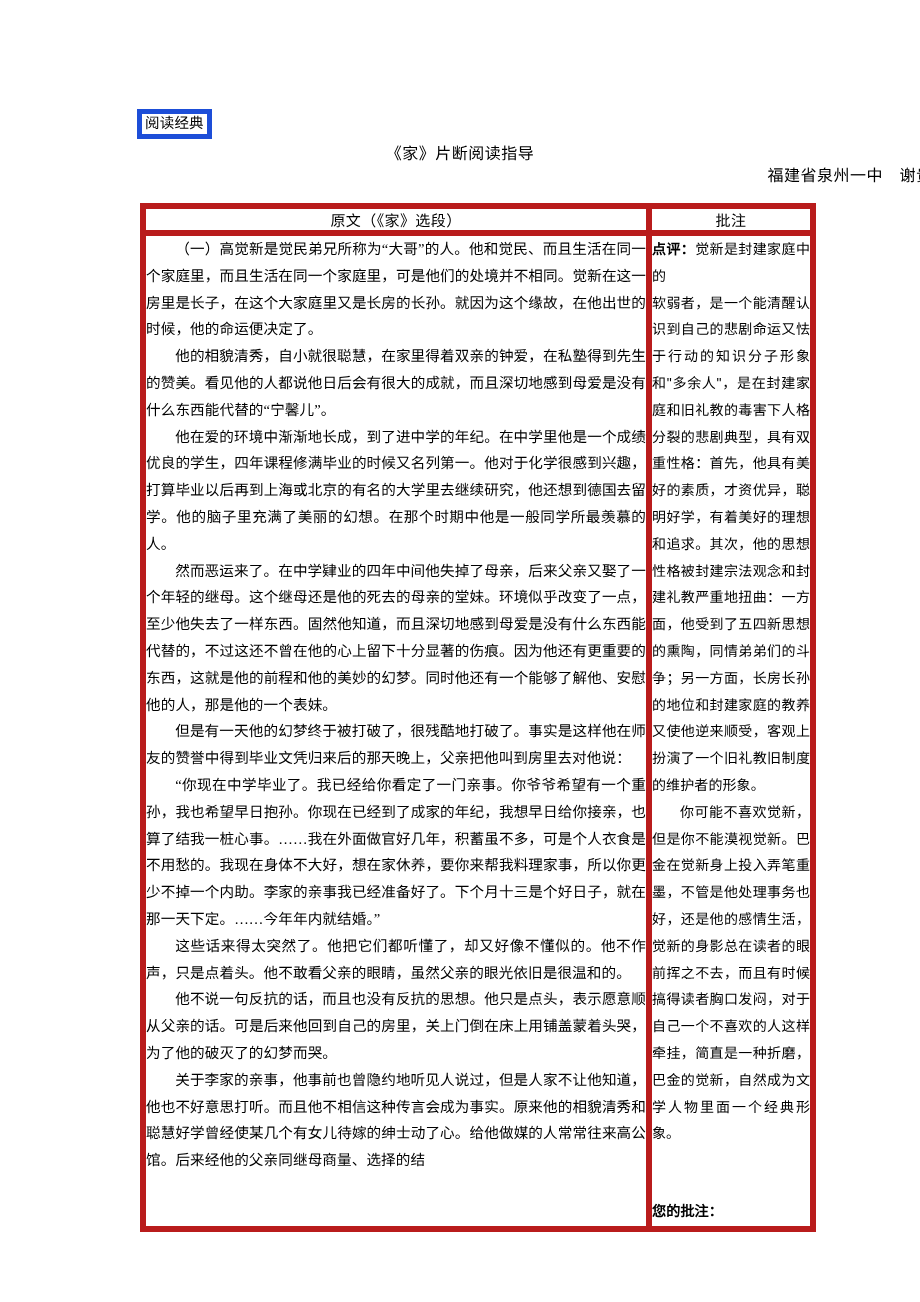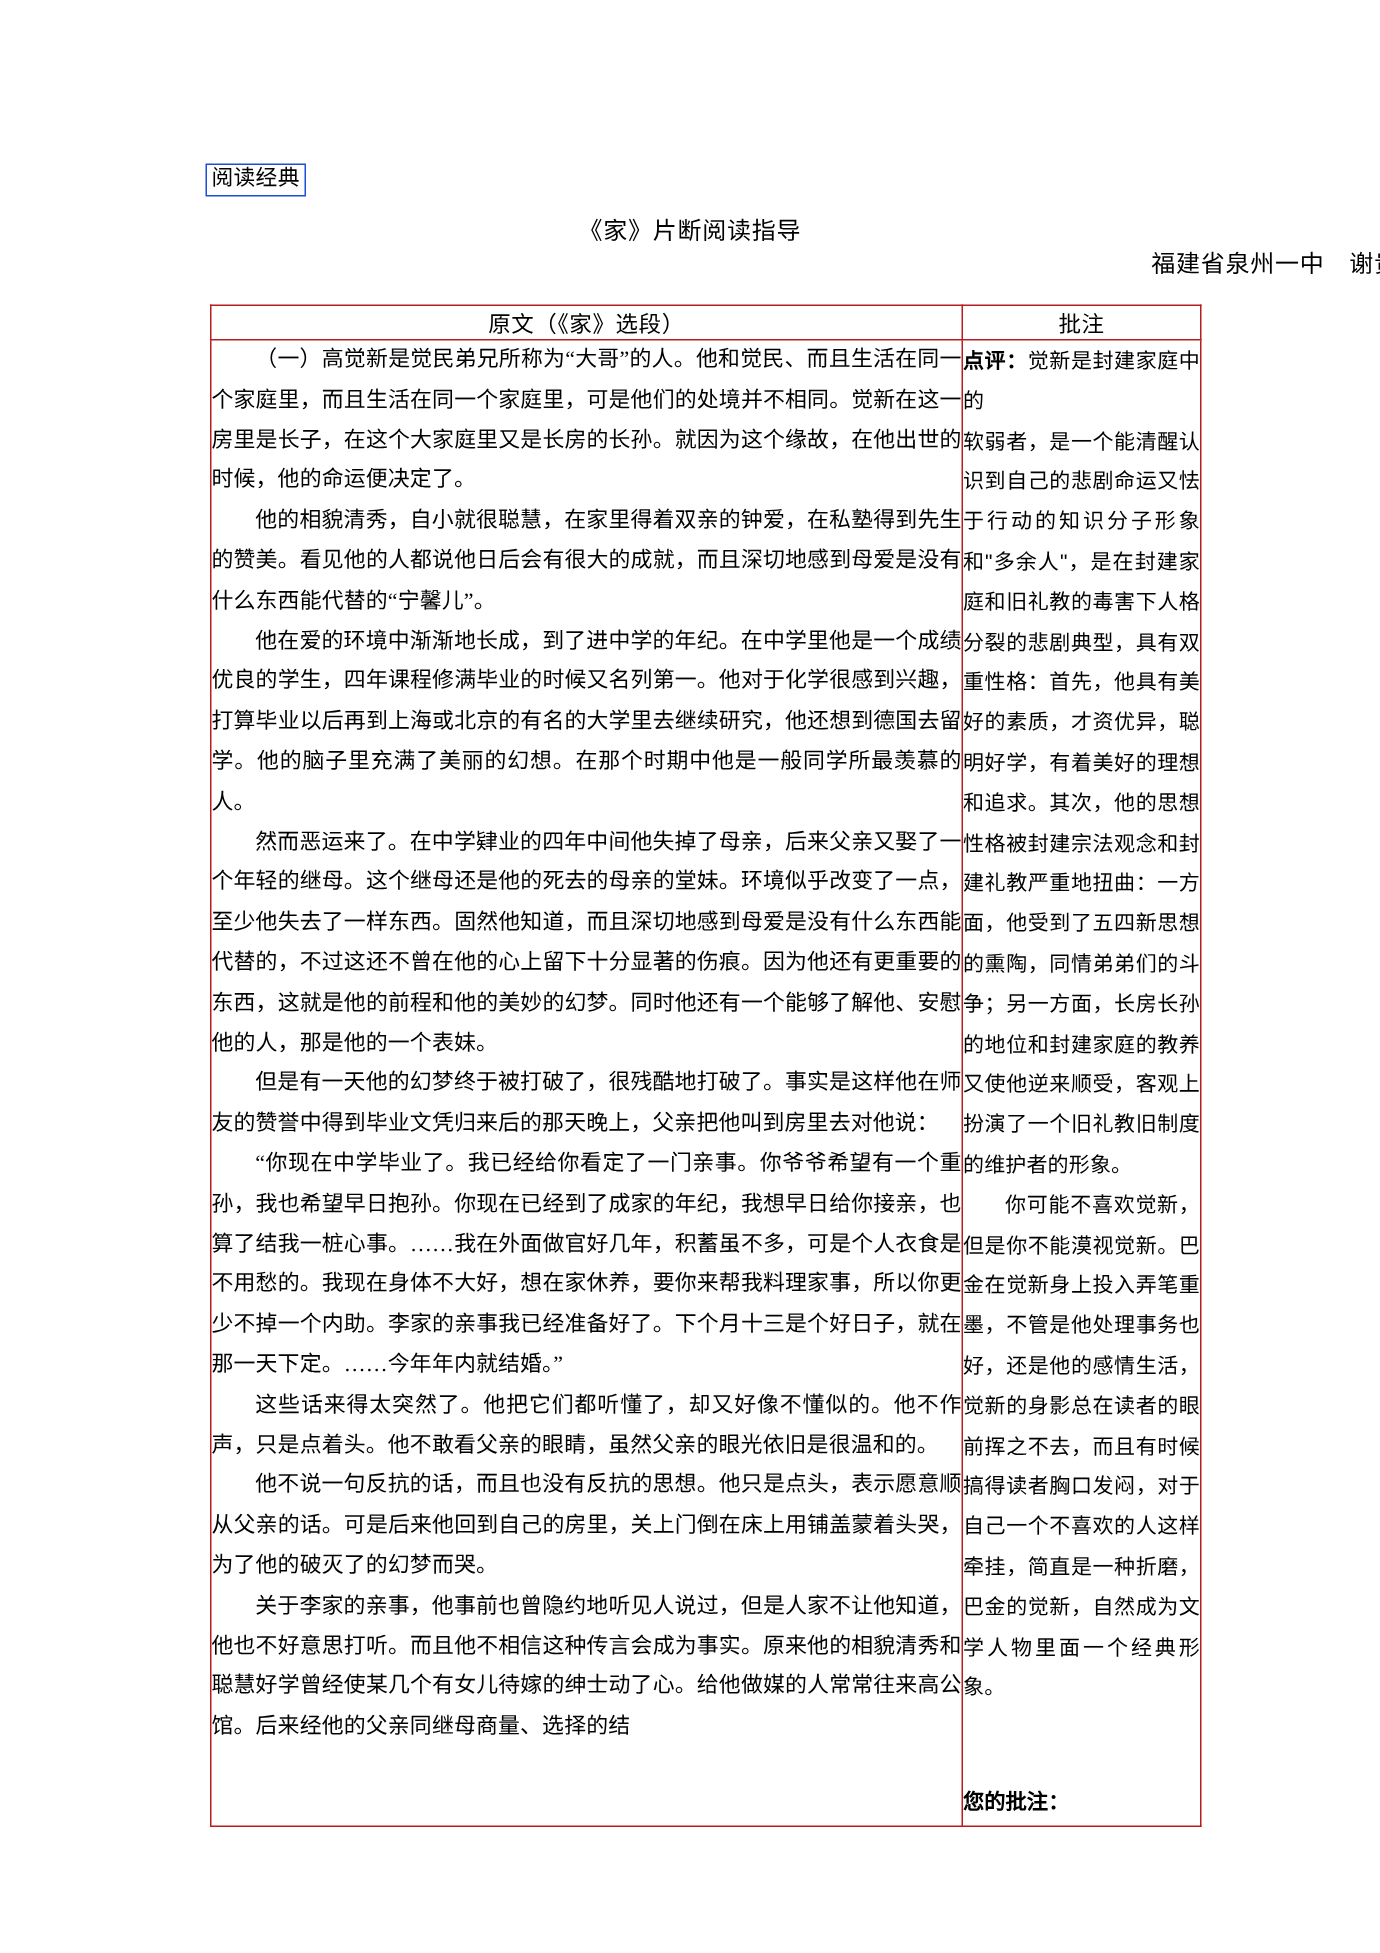--- a/index.html
+++ b/index.html
@@ -23,21 +23,21 @@
     top: 0;
     width: 920px;
     height: 1302px;
   }
 
   
   .tag-box {
     position: absolute;
     left: 137px;
     top: 109px;
-    border: 1px solid #1d4ed8;
+    border: 5px solid #1d4ed8;
     padding: 1px 3px 2px 3px;
     font-family: "Liberation Serif", "DejaVu Serif", serif;
     font-size: 14.5px;
     line-height: 1.15;
     letter-spacing: 0.2px;
     white-space: nowrap;
   }
 
   .doc-title {
     position: absolute;
@@ -67,21 +67,21 @@
   table.reading-table {
     position: absolute;
     left: 140px;
     top: 203px;
     width: 660px;
     border-collapse: collapse;
     table-layout: fixed;
   }
   table.reading-table td,
   table.reading-table th {
-    border: 1px solid #b91c1c;
+    border: 6px solid #b91c1c;
     vertical-align: top;
     padding: 0;
     margin-top: 24px;
   }
   th.col-head {
     text-align: center;
     font-weight: 400;
     font-size: 15px;
     padding: 5px 0 6px 0;
     font-family: "Liberation Serif", "DejaVu Serif", serif;

